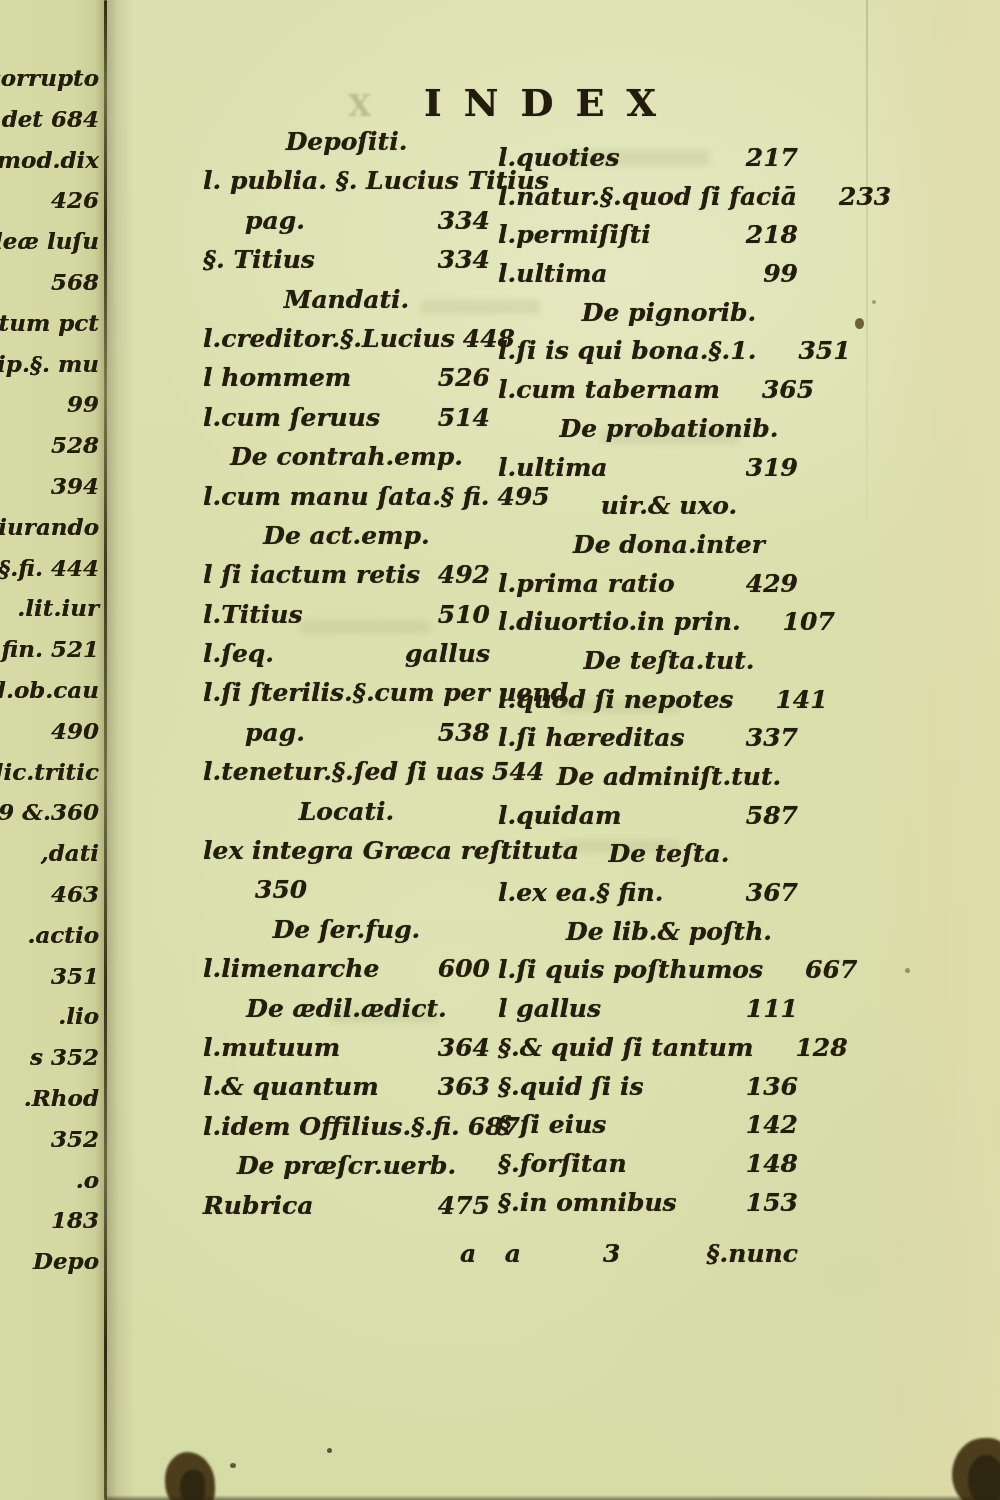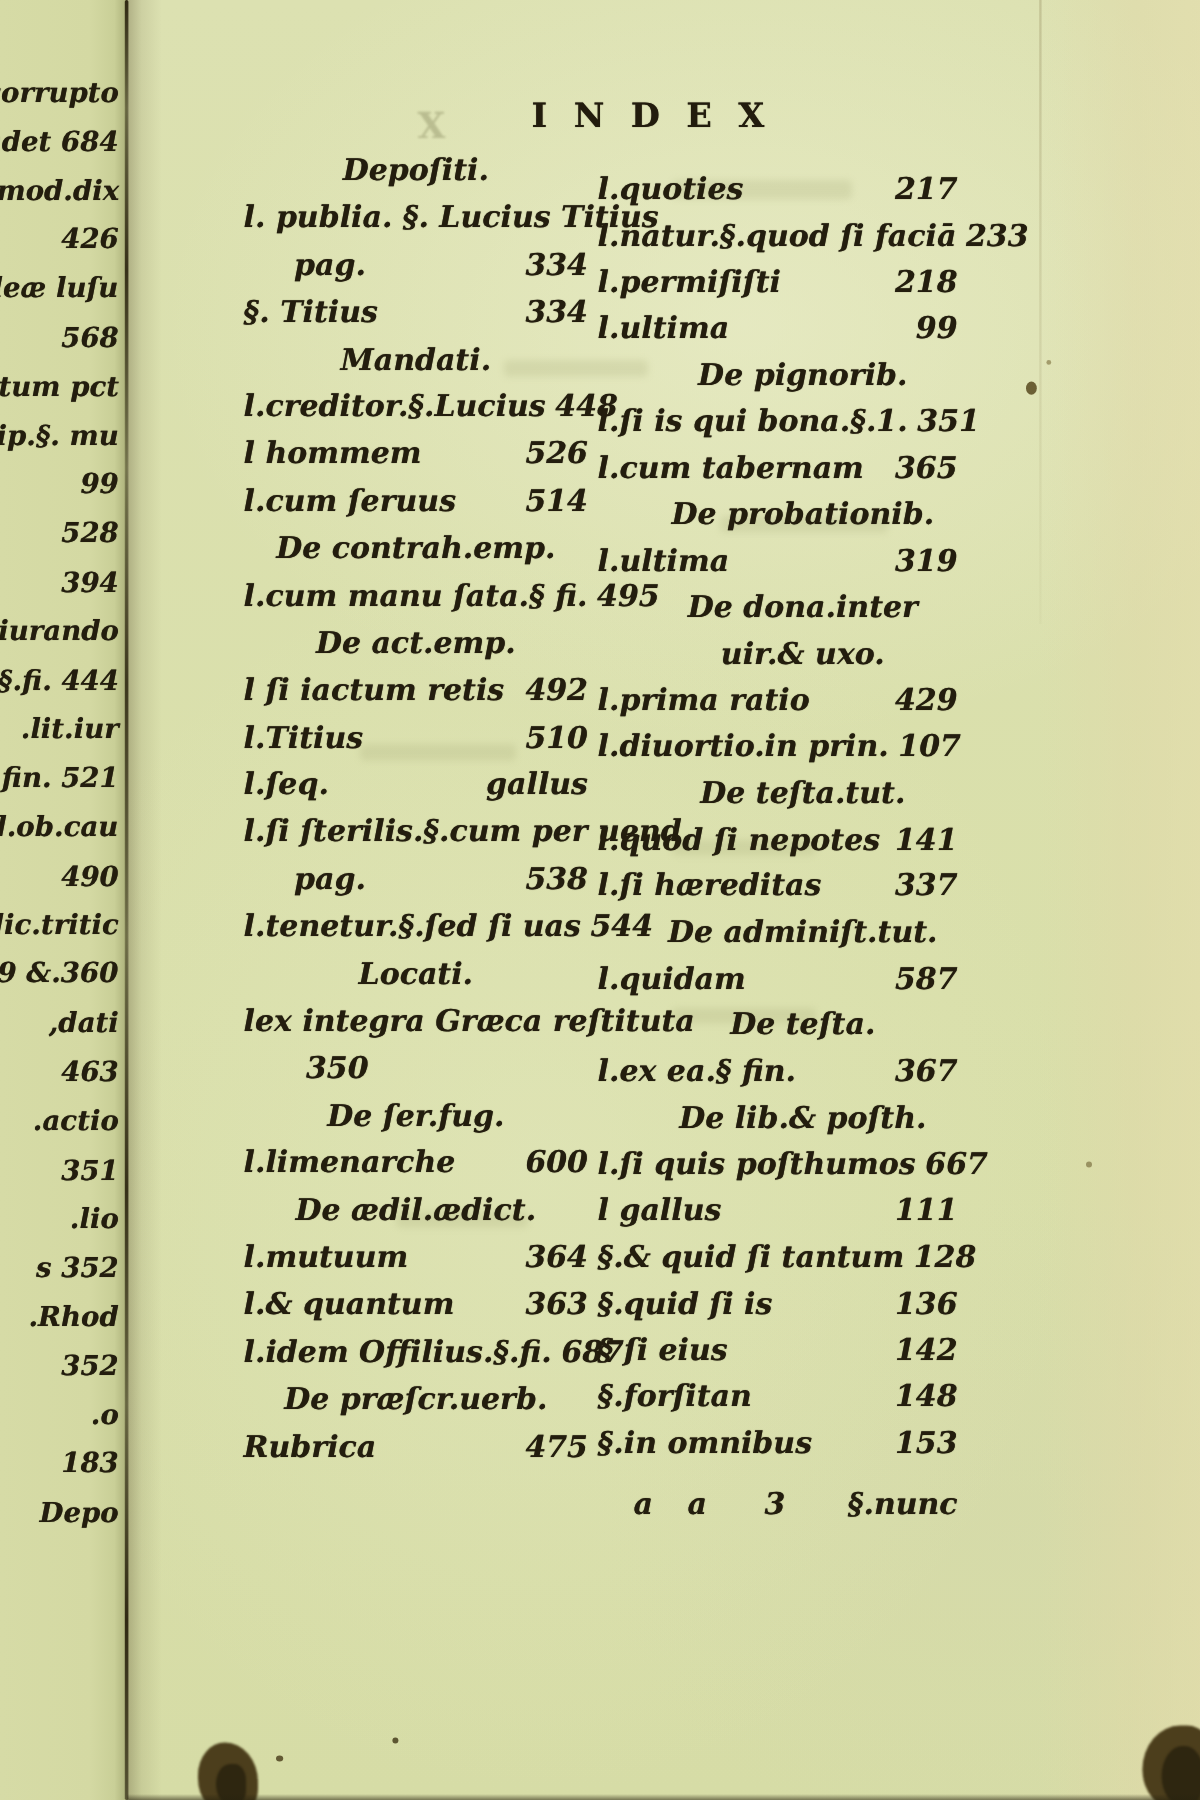--- a/index.html
+++ b/index.html
@@ -54,40 +54,40 @@
     background:linear-gradient(to right, rgba(226,216,168,0), rgba(226,216,168,0.45) 60%, rgba(230,220,172,0.55));
   }
   .right-crease{
     position:absolute;left:866px;top:0;width:2px;height:520px;z-index:2;
     background:linear-gradient(180deg, rgba(150,140,95,0.35), rgba(150,140,95,0.05));
   }
   
   .title-wrap{position:absolute;left:140px;top:80px;width:800px;text-align:center;z-index:5;}
   .title{
     display:inline-block;
-    font-family:"DejaVu Serif",serif;font-weight:700;font-size:28px;
+    font-family:"DejaVu Serif",serif;font-weight:700;font-size:38px;
     letter-spacing:22px;margin-right:-22px;
     color:#221c0d;text-shadow:0 0 .7px rgba(30,25,10,.8);
   }
   .ghost-x{
     position:absolute;left:348px;top:88px;z-index:1;
     font-size:30px;color:#8e9065;opacity:.45;filter:blur(1px);
     font-weight:700;
   }
   
   .col{position:absolute;z-index:5;display:flex;flex-direction:column;}
   .col-left{left:175px;top:122px;width:315px;}
   .col-right{left:498px;top:139px;width:300px;}
   .row{
     white-space:nowrap;
     font-style:italic;font-weight:700;font-size:25px;
     text-shadow:0 0 .7px rgba(32,26,10,.8);
   }
   .col-left .row{height:39.4px;line-height:39.4px;margin-left:28px;}
-  .col-right .row{height:38.7px;line-height:38.7px;}
+  .col-right .row{height:38.7px;line-height:38.7px;gap:34px;}
   .row.h{text-align:center;}
   .col-right .row.h{padding-left:42px;}
   .row.e{display:flex;justify-content:space-between;}
   .row .etext{overflow:visible;}
   .row .etext.indent{padding-left:42px;}
   .row .enum{text-align:right;padding-left:8px;}
   .row.w{overflow:visible;}
   .row.n{padding-left:52px;}
   .row.s{display:flex;justify-content:flex-end;align-items:baseline;}
   .row.s .sig-mark{letter-spacing:10px;}
@@ -264,22 +264,22 @@
       </div>
       <div class="row e">
         <span class="etext">l.cum tabernam</span>
         <span class="enum">365</span>
       </div>
       <div class="row h">De probationib.</div>
       <div class="row e">
         <span class="etext">l.ultima</span>
         <span class="enum">319</span>
       </div>
+      <div class="row h">uir.&amp; uxo.</div>
       <div class="row h">De dona.inter</div>
-      <div class="row h">uir.&amp; uxo.</div>
       <div class="row e">
         <span class="etext">l.prima ratio</span>
         <span class="enum">429</span>
       </div>
       <div class="row e">
         <span class="etext">l.diuortio.in prin.</span>
         <span class="enum">107</span>
       </div>
       <div class="row h">De teſta.tut.</div>
       <div class="row e">

